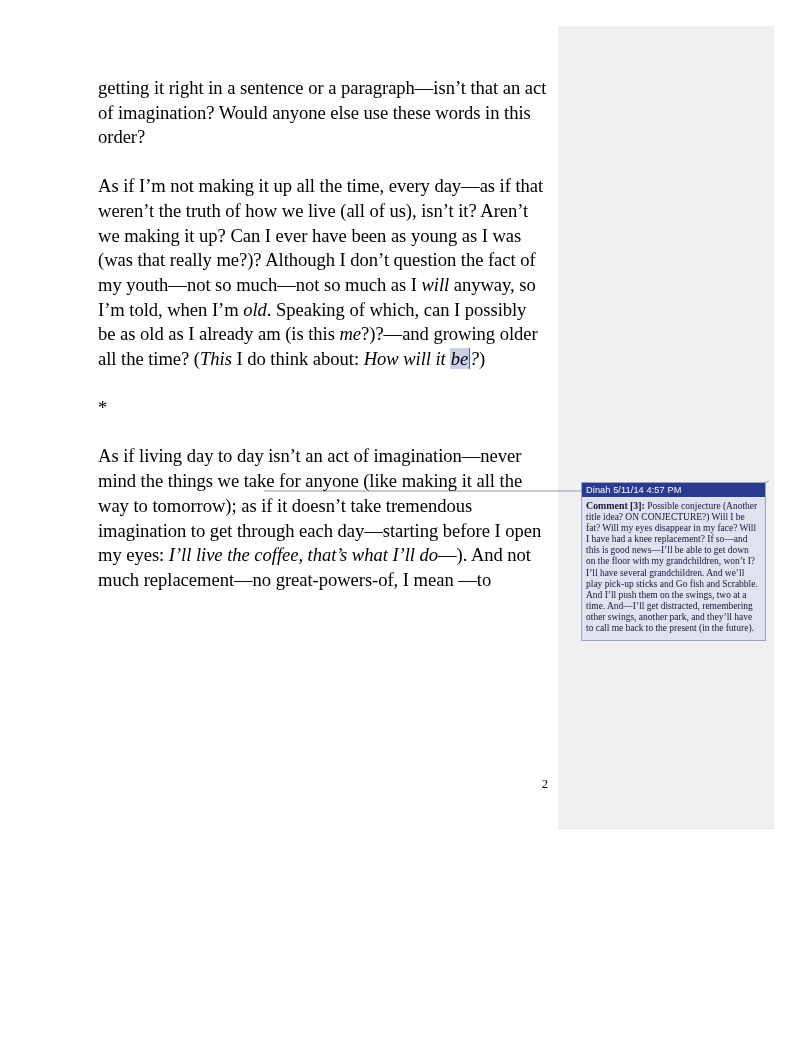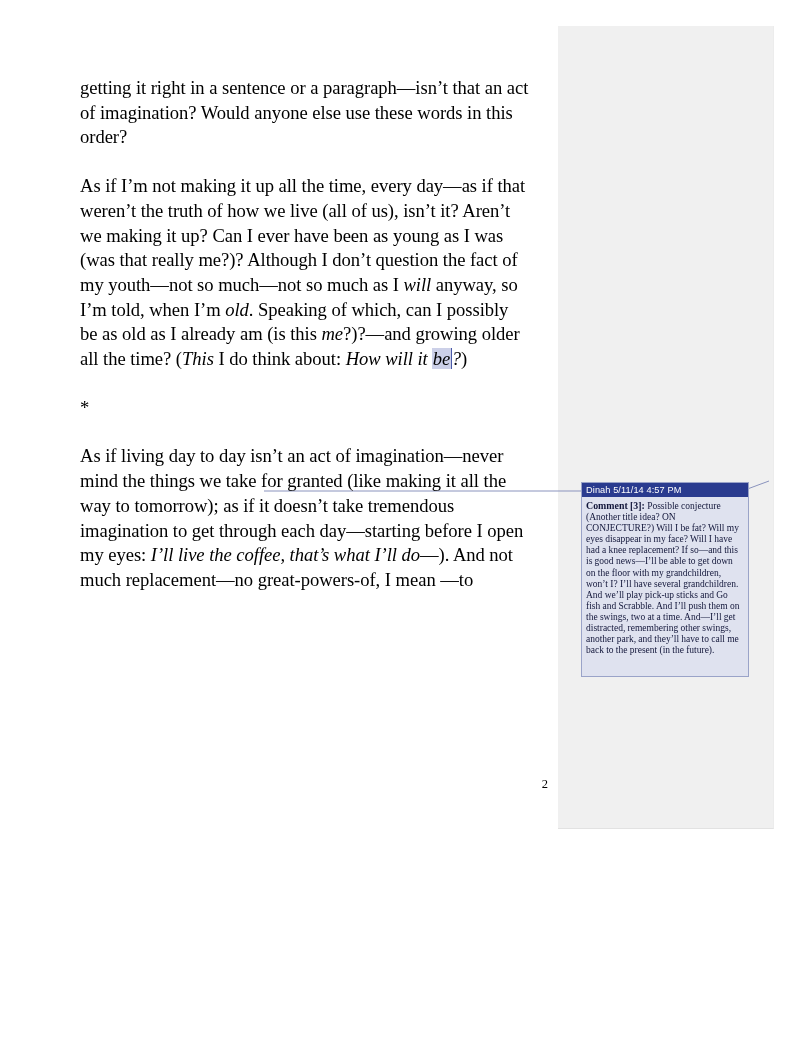--- a/index.html
+++ b/index.html
@@ -28,21 +28,21 @@
     width: 215px;
     height: 802px;
     background: #f0f0f0;
     border-bottom: 1px solid #e2e2e2;
     border-right: 1px solid #ececec;
   }
 
   
   #text-column {
     position: absolute;
-    left: 80px;
+    left: 98px;
     top: 76px;
     width: 450px;
   }
   .para {
     font-size: 18.6px;
     line-height: 24.7px;
     color: #000000;
     margin: 0 0 24px 0;
     text-align: left;
     letter-spacing: -0.05px;
@@ -70,37 +70,37 @@
     left: 0; top: 0;
     width: 803px; height: 1039px;
     pointer-events: none;
   }
 
   
   #comment-bubble {
     position: absolute;
     left: 581px;
     top: 482px;
-    width: 168px;
+    width: 185px;
     border: 1px solid #9aa3c8;
     background: #dfe2ef;
     box-sizing: border-box;
   }
   #comment-header {
     background: #2a3b8f;
     color: #ffffff;
     font-family: "Liberation Sans", "DejaVu Sans", sans-serif;
     font-size: 9.2px;
     line-height: 11px;
     padding: 1.5px 0 1.5px 4px;
     white-space: nowrap;
     letter-spacing: 0.1px;
   }
   #comment-body {
-    padding: 3px 5px 20px 4px;
+    padding: 3px 5px 6px 4px;
     font-family: "Liberation Serif", "DejaVu Serif", serif;
     font-size: 9.5px;
     line-height: 11.1px;
     color: #12163a;
     text-align: left;
     word-spacing: -0.1px;
   }
   #comment-body .lbl {
     font-weight: bold;
     font-size: 9.9px;
@@ -137,21 +137,21 @@
     </p>
 
 
     <p class="para tight">
       <span>As if I’m not making it up all the time, every day—as if that weren’t the truth of how we live (all of us), isn’t it? Aren’t we making it up? Can I ever have been as young as I was (was that really me?)? Although I don’t question the fact of my youth—not so much—not so much as I </span><em>will</em><span> anyway, so I’m told, when I’m </span><em>old</em><span>. Speaking of which, can I possibly be as old as I already am (is this </span><em>me</em><span>?)?—and growing older all the time? (</span><em>This</em><span> I do think about: </span><em>How will it </em><em class="commented-span">be</em><em class="comment-caret">?</em><span>)</span>
     </p>
 
     <p class="sep-asterisk" style="margin-top:24px">*</p>
 
     <p class="para">
-      <span>As if living day to day isn’t an act of imagination—never mind the things we take for granted (like making it all the way to tomorrow); as if it doesn’t take tremendous imagination to get through each day—starting before I open my eyes: </span><em>I’ll live the coffee, that’s what I’ll do</em><span>—). And not much replacement—no great-powers-of, I mean —to</span>
+      <span>As if living day to day isn’t an act of imagination—never mind the things we take for anyone (like making it all the way to tomorrow); as if it doesn’t take tremendous imagination to get through each day—starting before I open my eyes: </span><em>I’ll live the coffee, that’s what I’ll do</em><span>—). And not much replacement—no great-powers-of, I mean —to</span>
     </p>
 
   </div>
 
   <div id="page-number">2</div>
 
   <div id="comment-bubble">
     <div id="comment-header">Dinah 5/11/14 4:57 PM</div>
     <div id="comment-body"><span class="lbl">Comment [3]:</span><span> Possible conjecture (Another title idea? ON CONJECTURE?) Will I be fat? Will my eyes disappear in my face? Will I have had a knee replacement? If so—and this is good news—I’ll be able to get down on the floor with my grandchildren, won’t I?  I’ll have several grandchildren. And we’ll play pick-up sticks and Go fish and Scrabble. And I’ll push them on the swings, two at a time. And—I’ll get distracted, remembering other swings, another park, and they’ll have to call me back to the present (in the future).</span></div>
   </div>

